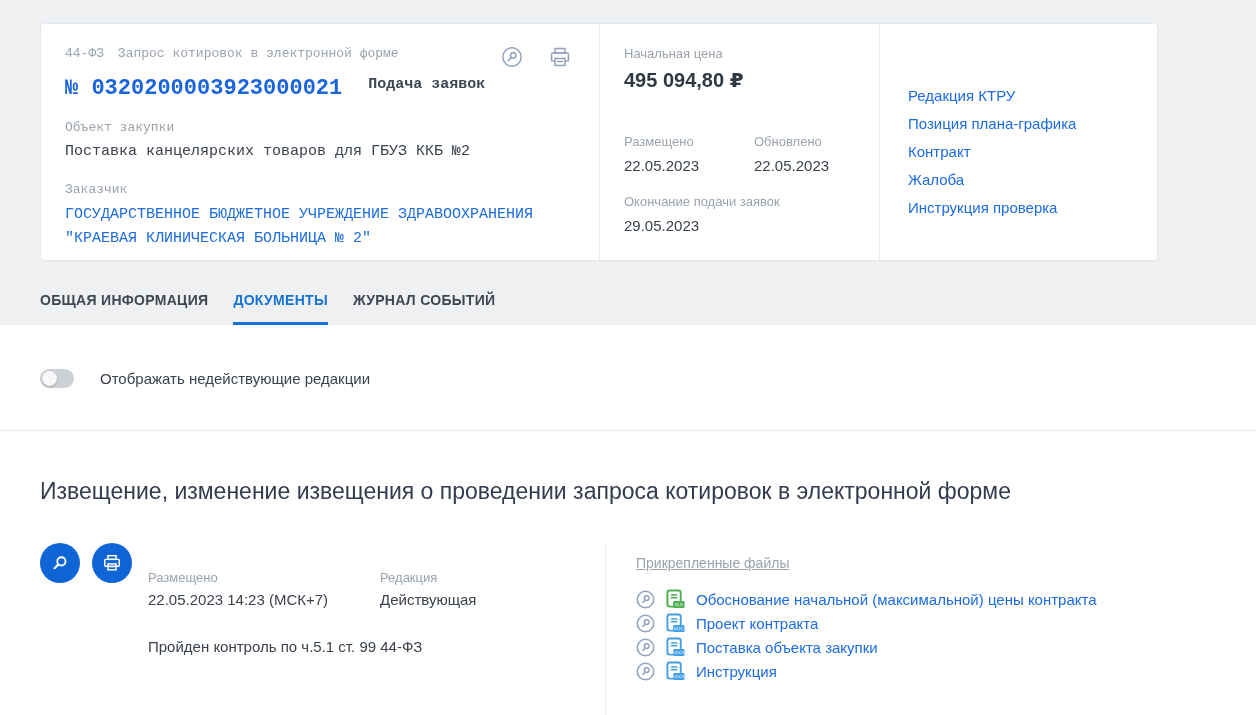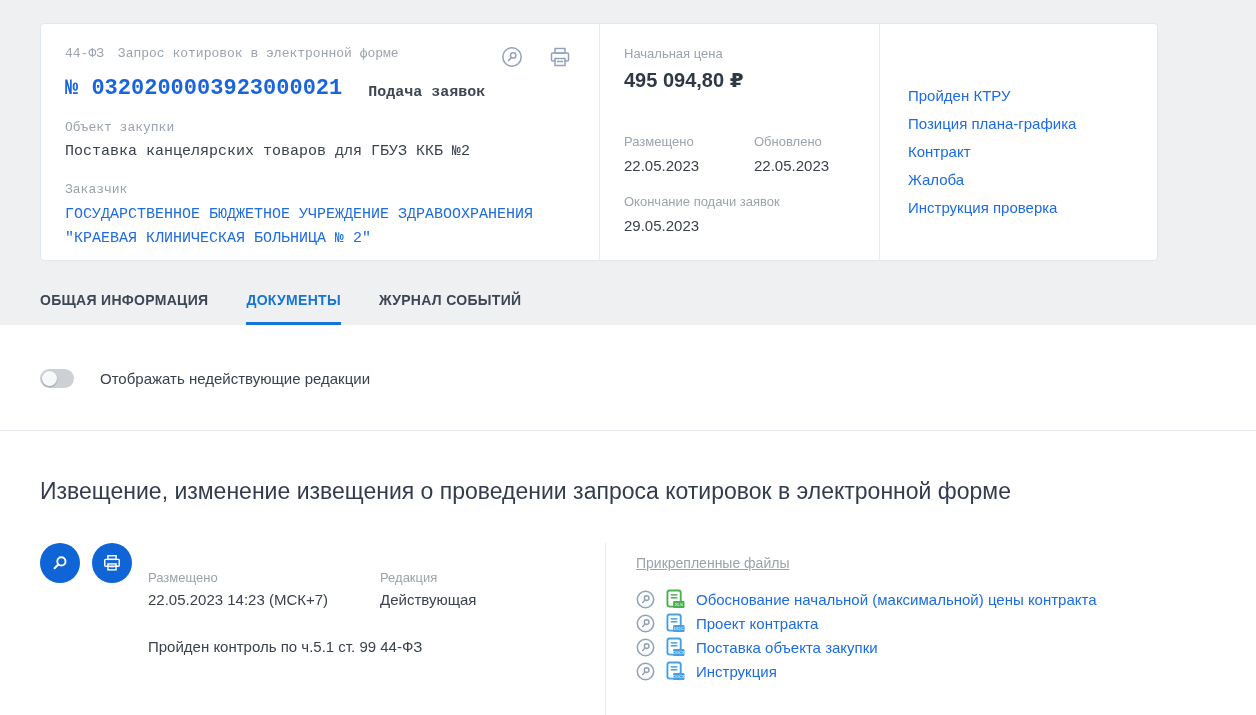--- a/index.html
+++ b/index.html
@@ -27,38 +27,38 @@
   .card-mid   { width: 280px; padding: 22px 24px; border-left: 1px solid #e7ecf1; }
   .card-right { flex: 1; padding: 58px 24px 18px 28px; border-left: 1px solid #e7ecf1; }
 
   .meta-row { display: flex; align-items: flex-start; }
   .meta-text { font-size: 13px; color: #9ba3ad; }
   .meta-text .law { margin-right: 6px; }
   .meta-icons { margin-left: auto; display: flex; gap: 26px; color: #93a1bd; padding-right: 8px; }
   .icon-btn { background: none; border: none; color: #93a1bd; cursor: pointer; width: 22px; height: 22px; padding: 0; }
   .icon-btn svg { width: 22px; height: 22px; display: block; }
 
-  .number-row { margin-top: 8px; display: flex; align-items: flex-end; }
+  .number-row { margin-top: 8px; display: flex; align-items: flex-start; }
   .reg-number { font-size: 22px; font-weight: 700; color: #1a64dd; }
   .stage { font-size: 15px; font-weight: 700; color: #3d4654; margin-left: 26px; }
 
   .field-label { font-size: 13px; color: #9ba3ad; }
   .field-value { font-size: 15px; color: #3a424e; margin-top: 6px; line-height: 1.45; }
   .mt20 { margin-top: 19px; }
   .customer-link { display: block; font-size: 15px; color: #1d6ce0; margin-top: 6px; line-height: 1.6; max-width: 505px; }
 
   .price-value { font-size: 20px; font-weight: 700; color: #2f3845; margin-top: 7px; }
   .dates-row { display: flex; margin-top: 42px; }
   .dates-col1 { width: 130px; }
   .deadline { margin-top: 17px; }
 
   .quick-links a { display: block; font-size: 15px; color: #1d6ce0; line-height: 28px; }
 
   
-  .tabbar { display: flex; gap: 38px; padding-left: 40px; margin-top: 21px; }
+  .tabbar { display: flex; gap: 25px; padding-left: 40px; margin-top: 21px; }
   .tab {
     font-size: 14px; font-weight: 700; letter-spacing: .3px;
     color: #3d4654; padding: 10px 0 14px; cursor: pointer;
     border-bottom: 3px solid transparent;
   }
   .tab.active { color: #1674d9; border-bottom-color: #1674d9; }
 
   
   .toggle-section { display: flex; align-items: center; padding: 44px 8px 42px 40px; background: #fff; }
   .switch {
@@ -165,21 +165,21 @@
         </div>
       </div>
 
       <div class="deadline">
         <div class="field-label">Окончание подачи заявок</div>
         <div class="field-value">29.05.2023</div>
       </div>
     </div>
 
     <div class="card-right quick-links">
-      <a>Пройден КТРУ</a>
+      <a>Редакция КТРУ</a>
       <a>Позиция плана-графика</a>
       <a>Контракт</a>
       <a>Жалоба</a>
       <a>Инструкция проверка</a>
     </div>
   </div>
 
   <div class="tabbar">
     <div class="tab">ОБЩАЯ ИНФОРМАЦИЯ</div>
     <div class="tab active">ДОКУМЕНТЫ</div>

